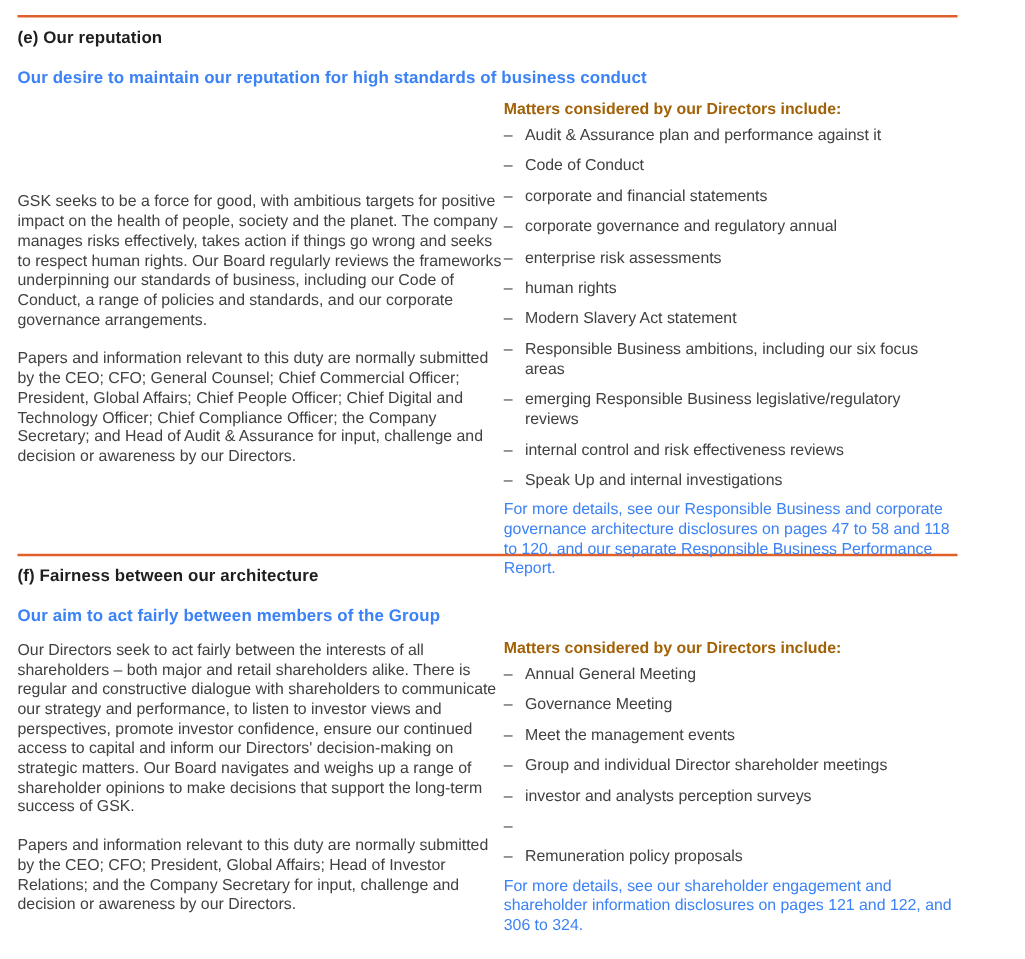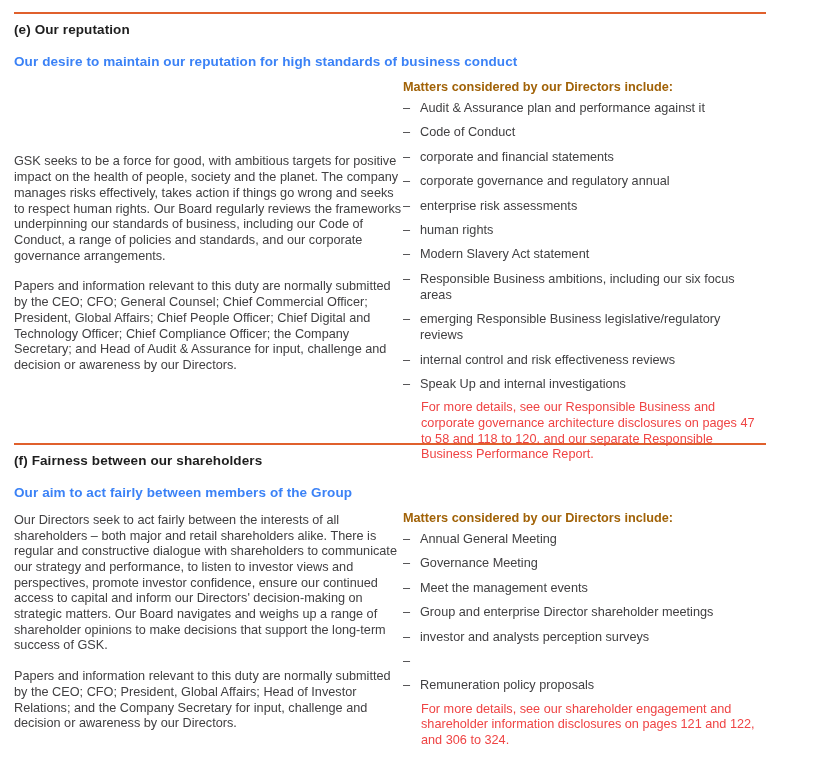--- a/index.html
+++ b/index.html
@@ -75,22 +75,22 @@
     margin: 0 0 8.4px 0;
     color: #414042;
   }
   ul.matters-list li .dash {
     flex: 0 0 17px;
     color: #414042;
   }
   .more-details {
     font-size: 12.7px;
     line-height: 15.7px;
-    margin: 5px 0 0 18px;
-    color: #ef4444;
+    margin: 5px 0 0 0;
+    color: #3b82f6;
   }
 </style>
 </head>
 <body>
 
 <div class="page" data-name="document-page">
 
   <section class="section section-e" data-name="section-our-reputation" style="border-top-color: rgb(224, 96, 44);">
     <h2 class="section-heading" data-name="section-heading">(e) Our reputation</h2>
     <h3 class="section-subheading" data-name="section-subheading">Our desire to maintain our reputation for high standards of business conduct</h3>
@@ -146,21 +146,21 @@
               <span class="dash" data-name="dash-bullet">–</span>
               <span data-name="matter-text">Speak Up and internal investigations</span>
             </li>
           </ul>
         <p class="more-details" data-name="more-details-note">For more details, see our Responsible Business and corporate governance architecture disclosures on pages 47 to 58 and 118 to 120, and our separate Responsible Business Performance Report.</p>
       </div>
     </div>
   </section>
 
   <section class="section section-f" data-name="section-fairness-shareholders" style="border-top-color: rgb(224, 96, 44);">
-    <h2 class="section-heading" data-name="section-heading">(f) Fairness between our shareholders</h2>
+    <h2 class="section-heading" data-name="section-heading">(f) Fairness between our architecture</h2>
     <h3 class="section-subheading" data-name="section-subheading">Our aim to act fairly between members of the Group</h3>
     <div class="columns" data-name="two-column-layout">
       <div class="col-left" data-name="left-column">
           <p data-name="body-paragraph">Our Directors seek to act fairly between the interests of all shareholders – both major and retail shareholders alike. There is regular and constructive dialogue with shareholders to communicate our strategy and performance, to listen to investor views and perspectives, promote investor confidence, ensure our continued access to capital and inform our Directors' decision-making on strategic matters. Our Board navigates and weighs up a range of shareholder opinions to make decisions that support the long-term success of GSK.</p>
           <p data-name="body-paragraph">Papers and information relevant to this duty are normally submitted by the CEO; CFO; President, Global Affairs; Head of Investor Relations; and the Company Secretary for input, challenge and decision or awareness by our Directors.</p>
         </div>
       <div class="col-right" data-name="right-column">
         <p class="matters-heading" data-name="matters-heading">Matters considered by our Directors include:</p>
         <ul class="matters-list" data-name="matters-list">
             <li data-name="matter-item">
@@ -170,21 +170,21 @@
             <li data-name="matter-item">
               <span class="dash" data-name="dash-bullet">–</span>
               <span data-name="matter-text">Governance Meeting</span>
             </li>
             <li data-name="matter-item">
               <span class="dash" data-name="dash-bullet">–</span>
               <span data-name="matter-text">Meet the management events</span>
             </li>
             <li data-name="matter-item">
               <span class="dash" data-name="dash-bullet">–</span>
-              <span data-name="matter-text">Group and enterprise Director shareholder meetings</span>
+              <span data-name="matter-text">Group and individual Director shareholder meetings</span>
             </li>
             <li data-name="matter-item">
               <span class="dash" data-name="dash-bullet">–</span>
               <span data-name="matter-text">investor and analysts perception surveys</span>
             </li>
             <li data-name="matter-item">
               <span class="dash" data-name="dash-bullet">–</span>
             </li>
             <li data-name="matter-item">
               <span class="dash" data-name="dash-bullet">–</span>

